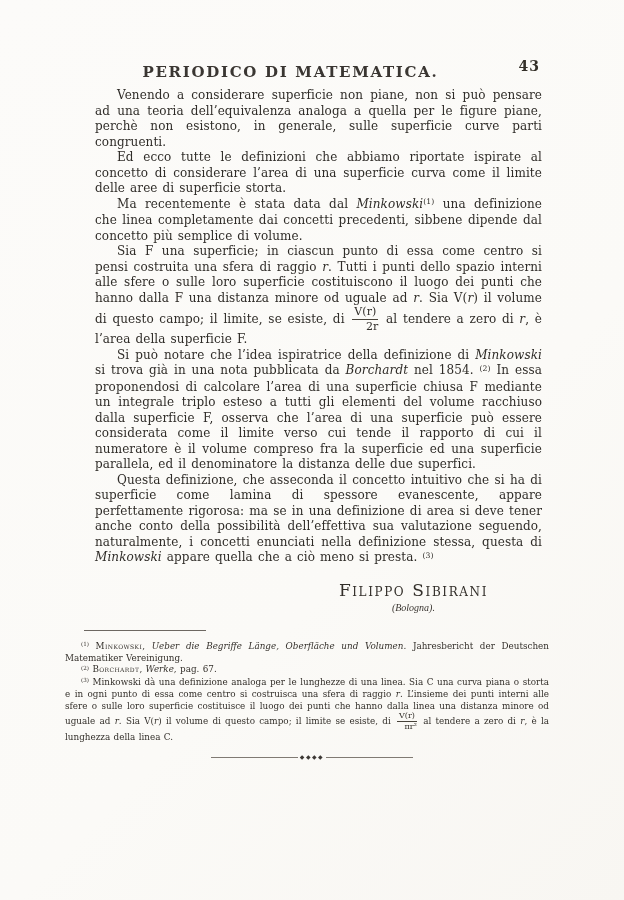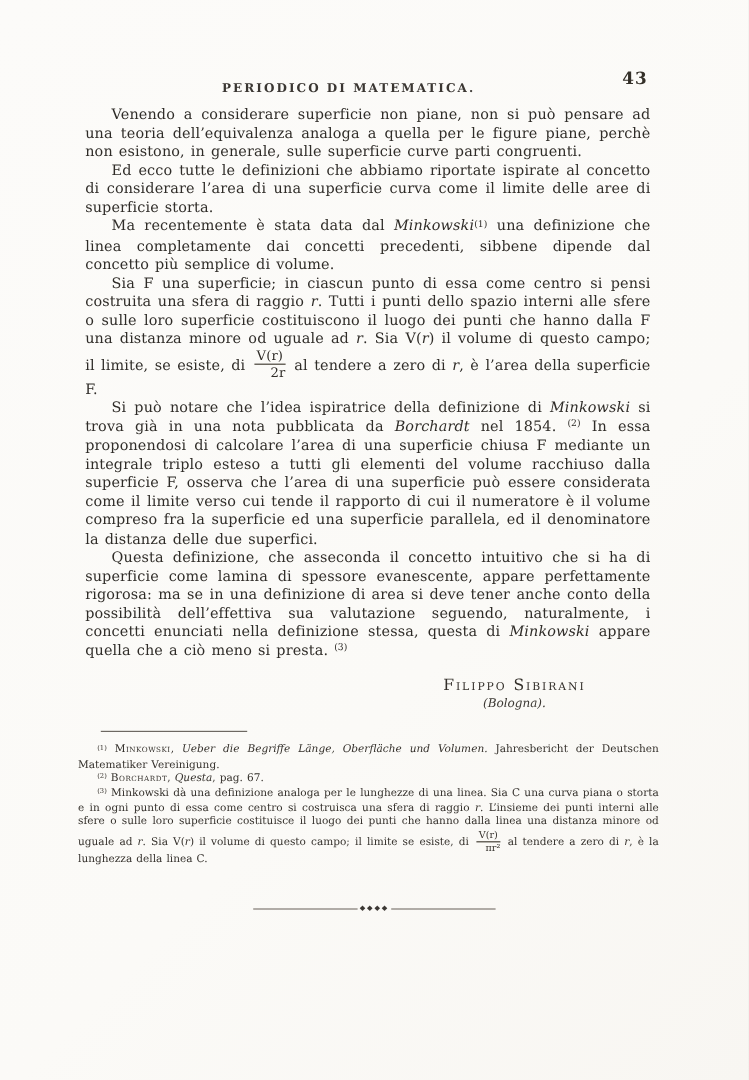--- a/index.html
+++ b/index.html
@@ -5,35 +5,35 @@
   html,body{margin:0;padding:0;background:#e9e7e3;}
   .page{
     position:relative;width:624px;height:900px;margin:0 auto;
     background:linear-gradient(135deg,#fcfbf9 0%,#fbfaf7 60%,#f8f6f2 100%);
     font-family:"DejaVu Serif","Liberation Serif",serif;
     color:#2f2c28;overflow:hidden;
   }
   .column{position:absolute;left:71px;top:62px;width:471px;}
   .running-head{position:relative;height:17px;text-align:center;}
   .journal-title{
-    font-size:10px;font-weight:700;letter-spacing:1.7px;color:#3a3632;
+    font-size:15px;font-weight:700;letter-spacing:1.7px;color:#3a3632;
     display:inline-block;transform:translateX(-16px);
   }
   .page-number{position:absolute;right:2px;top:-4px;font-size:14px;font-weight:600;letter-spacing:1px;color:#343029;}
-  .article{margin-top:9px;text-align:justify;font-size:12px;line-height:15.5px;word-spacing:1.1px;letter-spacing:0.1px;}
+  .article{margin-top:9px;text-align:justify;font-size:12px;line-height:15.5px;word-spacing:1.1px;letter-spacing:0.1px;margin-left:24px;}
   .para{margin:0;text-indent:22px;}
   .i{font-style:italic;}
   .sc{font-variant:small-caps;letter-spacing:0.4px;}
   .sup{font-size:64%;position:relative;top:-0.45em;}
   .frac{display:inline-block;vertical-align:-0.6em;text-align:right;line-height:1.05;font-size:11px;margin:0 2px;text-indent:0;}
   .frac .num{display:block;border-bottom:1px solid #474239;padding:0 2px 1px;}
   .frac .den{display:block;padding-top:1px;}
   .signature{margin:13px 54px 0 auto;width:max-content;text-align:center;}
-  .sig-name{font-variant:small-caps;font-size:13px;letter-spacing:1.6px;color:#332f2a;}
-  .sig-place{font-style:italic;font-size:10px;margin-top:2px;color:#3a3631;}
+  .sig-name{font-variant:small-caps;font-size:17px;letter-spacing:1.6px;color:#332f2a;}
+  .sig-place{font-style:italic;font-size:10px;margin-top:2px;color:#3a3631;font-family:Liberation Serif, serif;}
   .fn-rule{margin:17px 0 0 13px;width:122px;height:0;border-top:1px solid #6d6862;}
   .footnotes{
     margin-top:10px;margin-left:-6px;width:484px;
     font-size:8.8px;line-height:11.4px;text-align:justify;word-spacing:0.6px;color:#34302b;
   }
   .footnotes .para{text-indent:16px;}
   .footnotes .frac{font-size:8px;vertical-align:-0.7em;margin:0 2px;}
   .ornament{position:absolute;top:754px;left:50%;transform:translateX(-50%);
     display:flex;align-items:center;width:202px;}
   .orn-line{flex:1;height:1px;background:#807a73;}
@@ -61,21 +61,21 @@
 
     <div class="signature">
       <div class="sig-name">Filippo Sibirani</div>
       <div class="sig-place">(Bologna).</div>
     </div>
 
     <div class="fn-rule"></div>
 
     <div class="footnotes">
       <p class="para"><span class="sup">(1)</span><span class="n"> </span><span class="sc">Minkowski</span><span class="n">, </span><span class="i">Ueber die Begriffe Länge, Oberfläche und Volumen.</span><span class="n"> Jahresbericht der Deutschen Matematiker Vereinigung.</span></p>
-      <p class="para"><span class="sup">(2)</span><span class="n"> </span><span class="sc">Borchardt</span><span class="n">, </span><span class="i">Questa</span><span class="n">, pag. 67.</span></p>
+      <p class="para"><span class="sup">(2)</span><span class="n"> </span><span class="sc">Borchardt</span><span class="n">, </span><span class="i">Werke</span><span class="n">, pag. 67.</span></p>
       <p class="para"><span class="sup">(3)</span><span class="n"> Minkowski dà una definizione analoga per le lunghezze di una linea. Sia C una curva piana o storta e in ogni punto di essa come centro si costruisca una sfera di raggio </span><span class="i">r</span><span class="n">. L’insieme dei punti interni alle sfere o sulle loro superficie costituisce il luogo dei punti che hanno dalla linea una distanza minore od uguale ad </span><span class="i">r</span><span class="n">. Sia V(</span><span class="i">r</span><span class="n">) il volume di questo campo; il limite se esiste, di </span><span class="frac"><span class="num">V(r)</span><span class="den">πr²</span></span><span class="n"> al tendere a zero di </span><span class="i">r</span><span class="n">, è la lunghezza della linea C.</span></p>
     </div>
 
   </div>
 
   <div class="ornament">
     <span class="orn-line"></span>
     <span class="orn-center">◆◆◆◆</span>
     <span class="orn-line"></span>
   </div>

